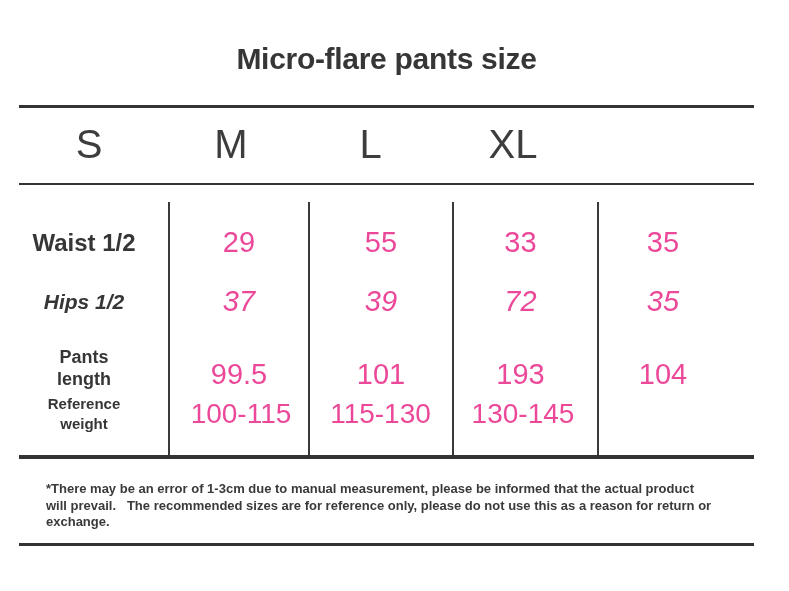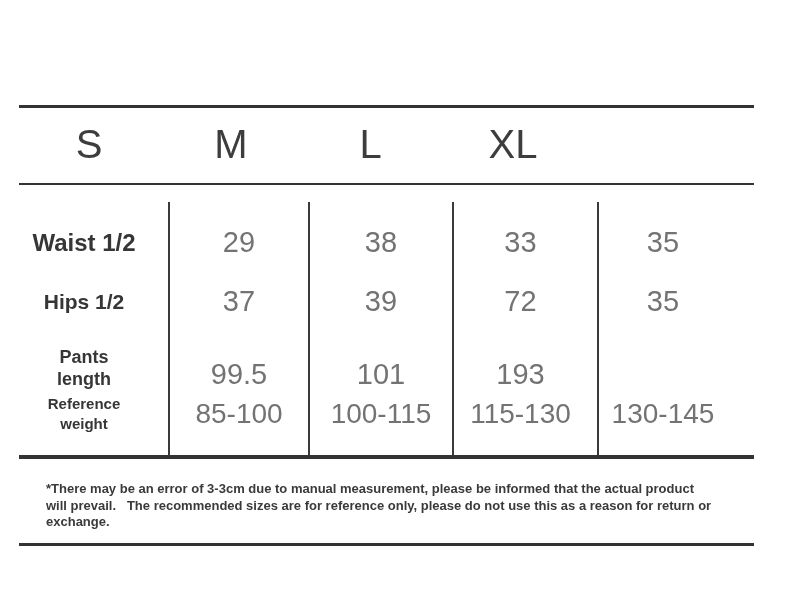--- a/index.html
+++ b/index.html
@@ -43,47 +43,48 @@
   .header-row .c0{font-size:27px;font-weight:bold;color:#363636;}
   .header-row .size-cell{font-size:40px;font-weight:400;color:#3d3d3d;}
 
   .body{position:absolute;top:193px;height:270px;width:735px;}
   .vline{position:absolute;top:9px;height:254px;width:2px;background:#3a3a3a;}
   .v1{left:149px;}.v2{left:289px;}.v3{left:433px;}.v4{left:578px;}
 
   .body .row{position:relative;}
   .r0{height:79px;}
   .r0 .cell{padding-top:20px;}
-  .r1{height:59px;}
+  .r1{height:59px;font-style:italic;}
   .r2{height:60px;align-items:flex-end;}
   .r3{height:72px;}
   .r3 .cell{padding-bottom:26px;}
 
   .row-label{font-weight:bold;color:#363636;white-space:pre-line;line-height:1.22;}
   .r0 .row-label{font-size:24px;}
   .r1 .row-label{font-size:21px;}
   .r2 .row-label{font-size:18px;}
   .r3 .row-label{font-size:15px;line-height:1.35;}
 
-  .value{font-size:29px;font-weight:400;color:#737373;}
+  .value{font-size:29px;font-weight:400;color:#ec4899;}
   .r3 .value{font-size:28px;}
 
   .footnote{
     position:absolute;left:46px;top:481px;width:720px;
     font-size:13px;font-weight:bold;color:#3a3a3a;
     line-height:16.5px;letter-spacing:0px;
   }
   .footnote-line{white-space:pre;}
 </style>
 </head>
 <body>
 
 <div class="page">
   <div class="sheet">
 
+    <div class="title">Micro-flare pants size</div>
 
     <div class="hline hr1"></div>
 
     <div class="row header-row">
       <div class="cell c1 size-cell">S</div>
       <div class="cell c2 size-cell">M</div>
       <div class="cell c3 size-cell">L</div>
       <div class="cell c4 size-cell">XL</div>
     </div>
 
@@ -91,56 +92,56 @@
 
     <div class="body">
       <div class="vline v1"></div>
       <div class="vline v2"></div>
       <div class="vline v3"></div>
       <div class="vline v4"></div>
 
       <div class="row r0">
         <div class="cell c0 row-label">Waist 1/2</div>
         <div class="cell c1 value">29</div>
-        <div class="cell c2 value">38</div>
+        <div class="cell c2 value">55</div>
         <div class="cell c3 value">33</div>
         <div class="cell c4 value">35</div>
       </div>
 
       <div class="row r1">
         <div class="cell c0 row-label">Hips 1/2</div>
         <div class="cell c1 value">37</div>
         <div class="cell c2 value">39</div>
         <div class="cell c3 value">72</div>
         <div class="cell c4 value">35</div>
       </div>
 
       <div class="row r2">
         <div class="cell c0 row-label">Pants
 length</div>
         <div class="cell c1 value">99.5</div>
         <div class="cell c2 value">101</div>
         <div class="cell c3 value">193</div>
+        <div class="cell c4 value">104</div>
       </div>
 
       <div class="row r3">
         <div class="cell c0 row-label">Reference
 weight</div>
-        <div class="cell c1 value">85-100</div>
         <div class="cell c2 value">100-115</div>
         <div class="cell c3 value">115-130</div>
         <div class="cell c4 value">130-145</div>
       </div>
     </div>
 
     <div class="hline hr3"></div>
   </div>
 
   <div class="footnote">
-    <div class="footnote-line">*There may be an error of 3-3cm due to manual measurement, please be informed that the actual product</div>
+    <div class="footnote-line">*There may be an error of 1-3cm due to manual measurement, please be informed that the actual product</div>
     <div class="footnote-line">will prevail.   The recommended sizes are for reference only, please do not use this as a reason for return or</div>
     <div class="footnote-line">exchange.</div>
   </div>
 
   <div class="sheet" style="pointer-events:none;">
     <div class="hline hr4"></div>
   </div>
 </div>
 
 </body></html>

